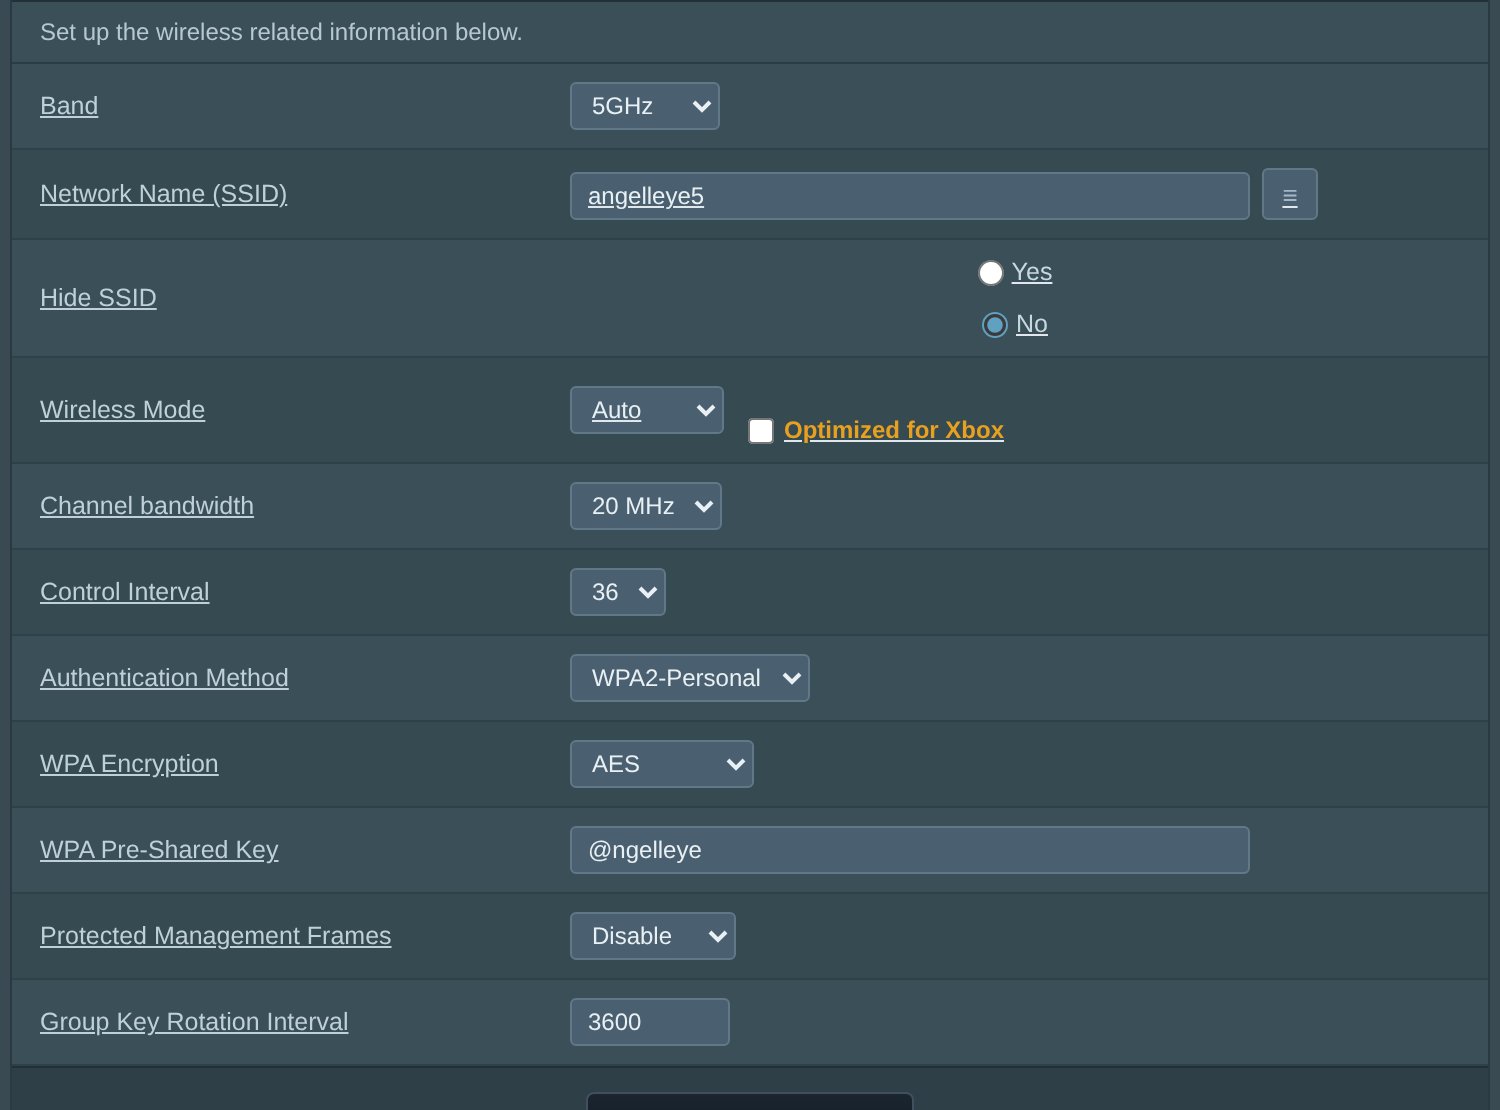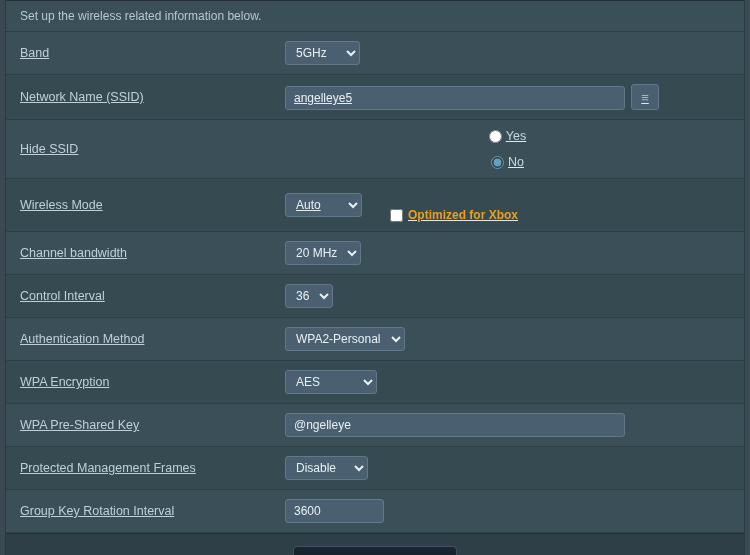--- a/index.html
+++ b/index.html
@@ -82,21 +82,21 @@
       border-radius: 3px;
       padding: 4px 8px;
       font-size: 12px;
       width: 320px;
       outline: none;
     }
     input[type="text"].wide {
       width: 340px;
     }
     input[type="text"].small {
-      width: 99px;
+      width: 80px;
     }
     .ssid-wrapper {
       display: flex;
       align-items: flex-end;
       gap: 6px;
     }
     .ssid-icon {
       background: #4a6070;
       border: 1px solid #607888;
       border-radius: 3px;
@@ -123,21 +123,21 @@
       color: #c8d8e0;
       font-size: 12.5px;
     }
     input[type="radio"] {
       accent-color: #60a0c0;
       cursor: pointer;
     }
     .wireless-mode-wrapper {
       display: flex;
       align-items: center;
-      gap: 28px;
+      gap: 12px;
     }
     .xbox-checkbox-wrapper {
       display: flex;
       align-items: center;
       gap: 5px;
       margin-top: 20px;
     }
     .xbox-checkbox-wrapper input[type="checkbox"] {
       accent-color: #60a0c0;
       cursor: pointer;

